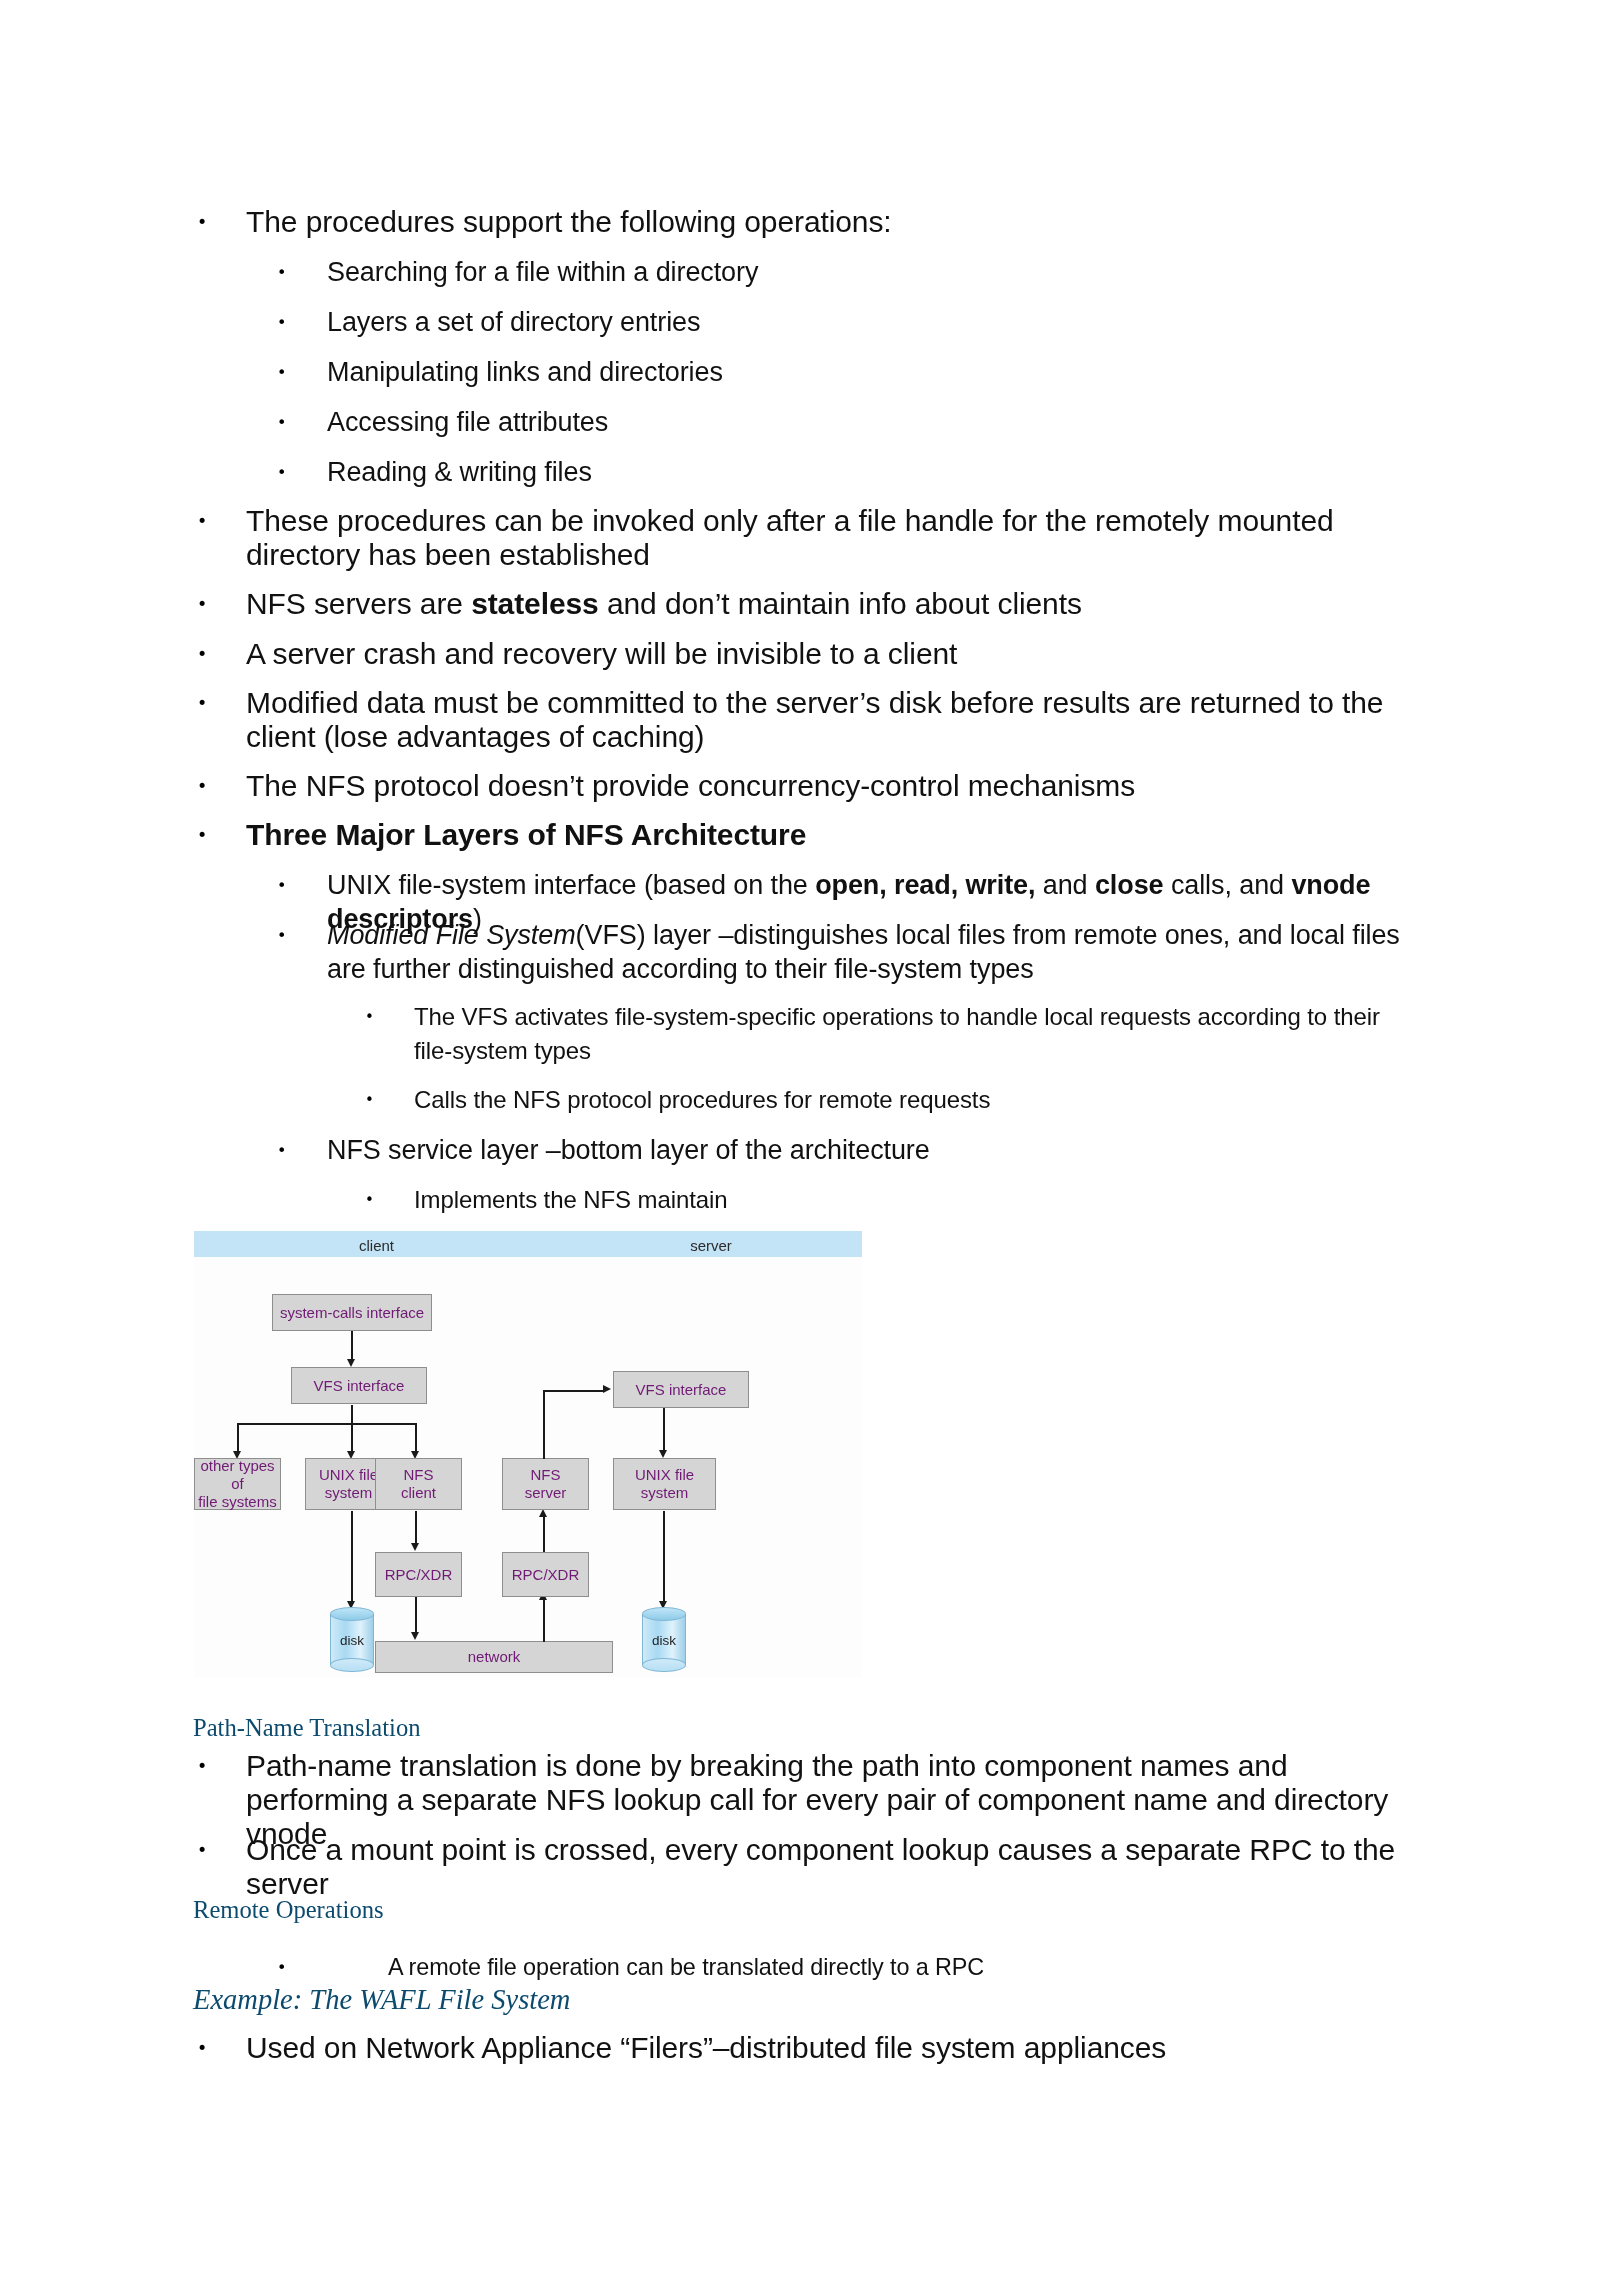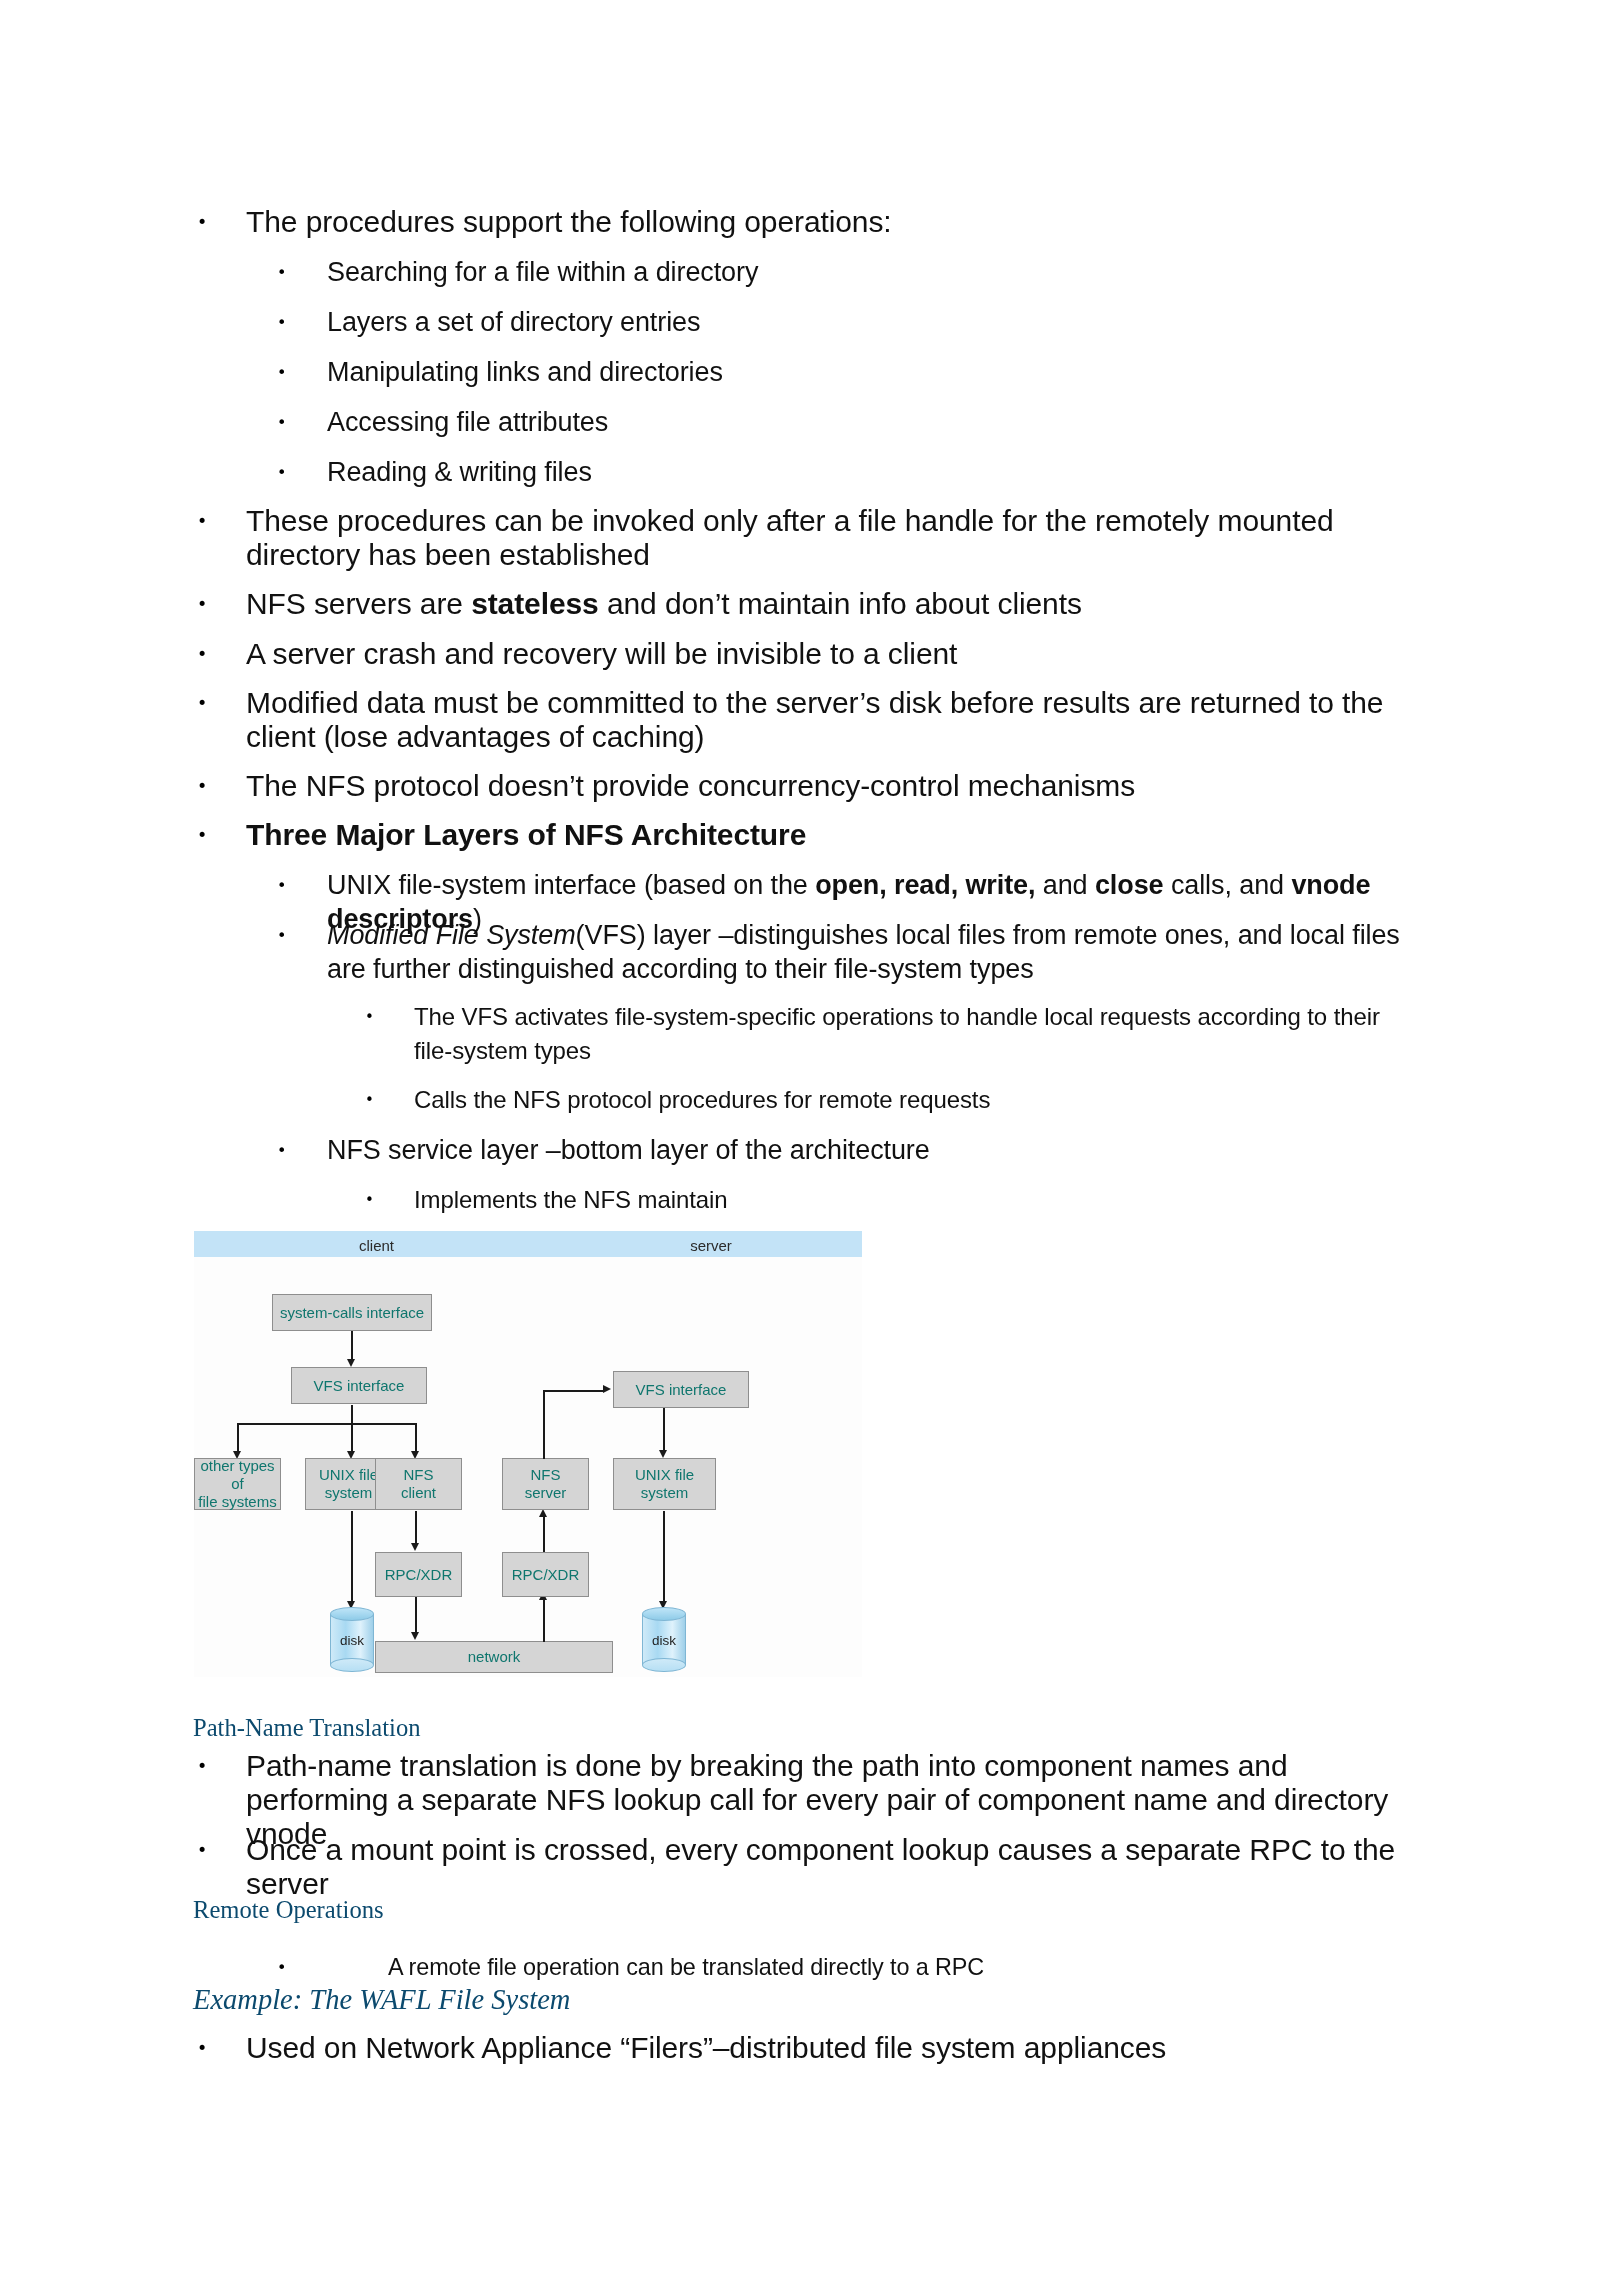--- a/index.html
+++ b/index.html
@@ -95,21 +95,21 @@
   .dbox {
     position: absolute;
     background: #d5d5d5;
     border: 0.8px solid #8e8e8e;
     box-sizing: border-box;
     display: flex;
     align-items: center;
     justify-content: center;
     text-align: center;
     font-size: 15px;
-    color: #0f766e;
+    color: #701a75;
     line-height: 18px;
     font-family: "Liberation Sans", sans-serif;
   }
   .dline {
     position: absolute;
     background: #1a1a1a;
   }
   .vline { width: 1.6px; }
   .hline { height: 1.6px; }
   .arrow-d, .arrow-u, .arrow-r {

